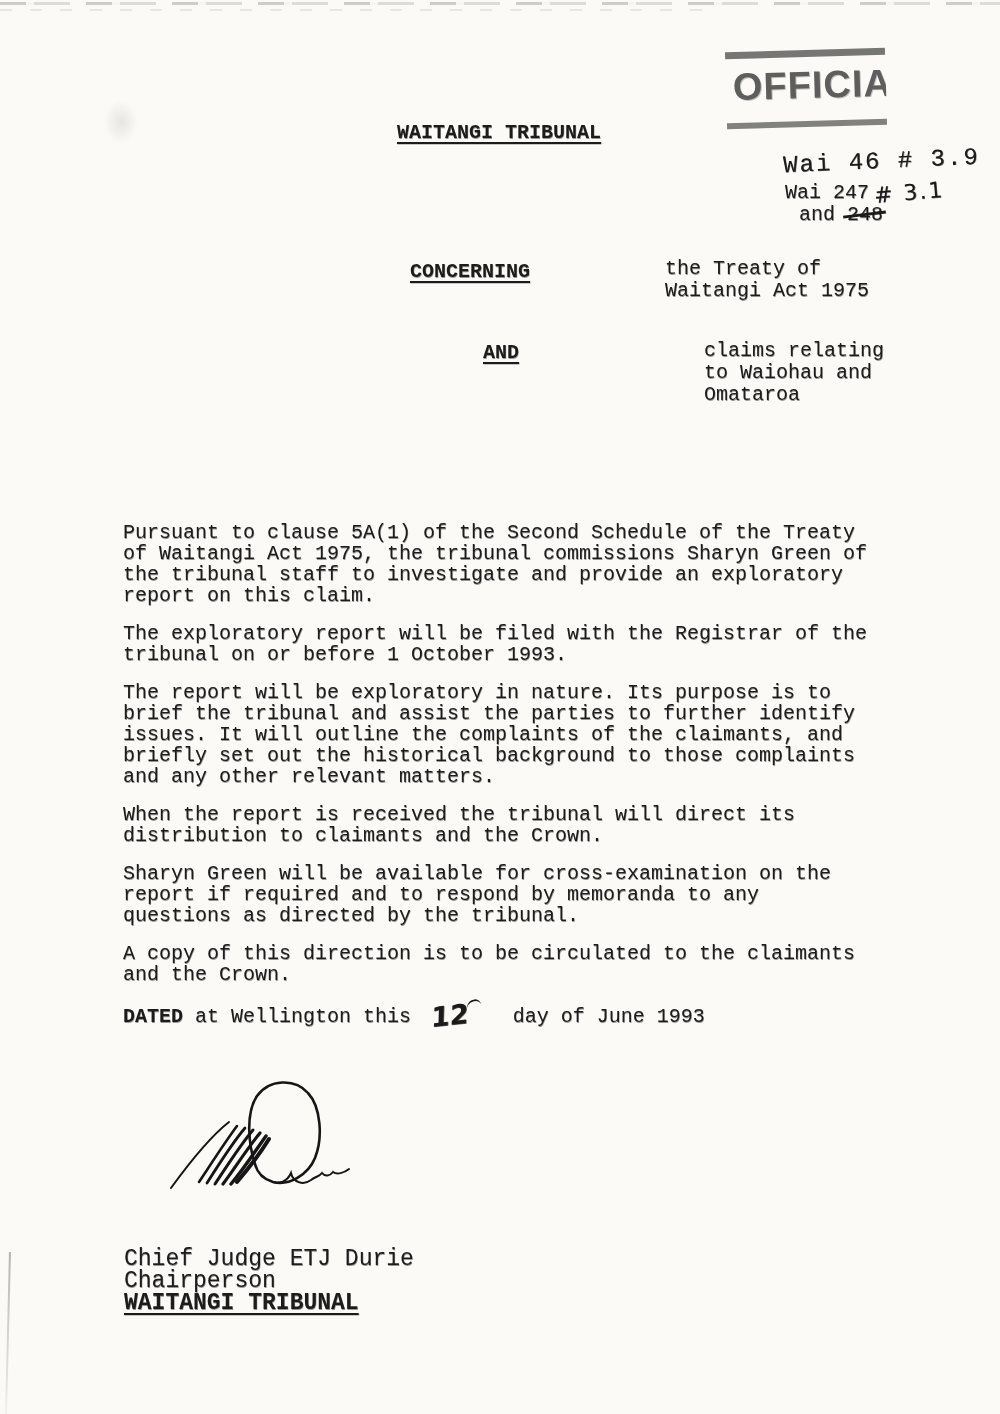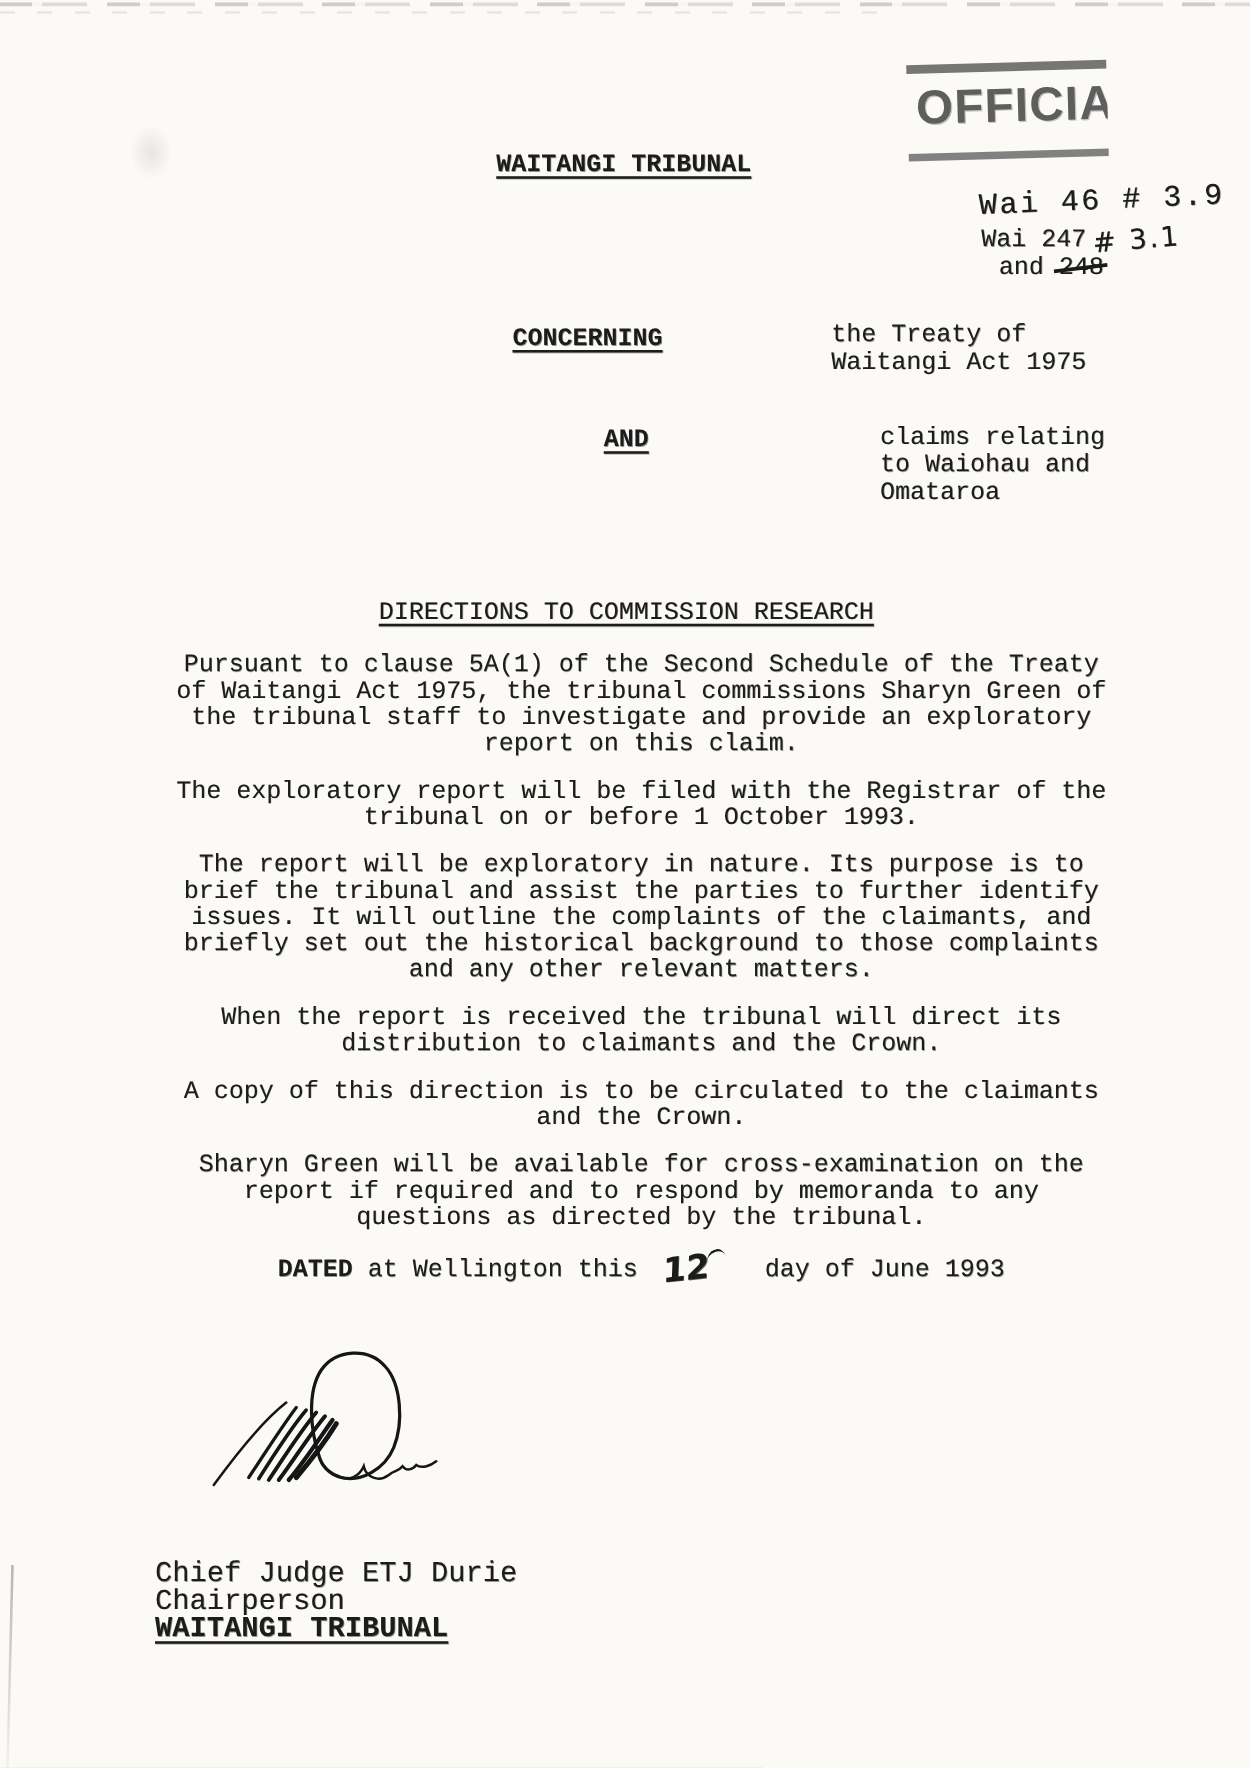--- a/index.html
+++ b/index.html
@@ -95,21 +95,21 @@
   .text-and         { left:704px; top:340px; }
 
   .heading {
     position:absolute; left:303px; top:479px; margin:0;
     font-size:20px; font-weight:normal;
     text-decoration: underline; text-underline-offset:4px; text-decoration-thickness:2px;
   }
 
   
   .doc-body { position:absolute; left:123px; top:522px; width:780px; }
-  .doc-body p { margin:0 0 17px 0; font-size:20px; line-height:21px; white-space:pre-line;text-align:center; }
+  .doc-body p { margin:0 0 17px 0; font-size:20px; line-height:21px; white-space:pre-line; }
   .dated { white-space:normal !important; }
   .b { font-weight:bold; }
   .hw-day {
     display:inline-block; position:relative; top:3px;
     font-size:27px; font-weight:bold;
     transform: rotate(-6deg) skewX(-8deg);
     margin:0 44px 0 20px;
     text-shadow: 0.7px 0.5px 0 rgba(27,27,27,.7);
   }
   .hw-day::after {
@@ -149,41 +149,40 @@
   <div class="ref-line2 tw"><span>and </span><span class="strike">248</span></div>
 
   <div class="recital-label label-concerning tw">CONCERNING</div>
   <div class="recital-text text-concerning tw">the Treaty of
 Waitangi Act 1975</div>
   <div class="recital-label label-and tw">AND</div>
   <div class="recital-text text-and tw">claims relating
 to Waiohau and
 Omataroa</div>
 
-  <h2 class="heading tw">DIRECTIONS TO COMMISSION RESEARCH</h2>
 
   <div class="doc-body tw">
     <p>Pursuant to clause 5A(1) of the Second Schedule of the Treaty
 of Waitangi Act 1975, the tribunal commissions Sharyn Green of
 the tribunal staff to investigate and provide an exploratory
 report on this claim.</p>
     <p>The exploratory report will be filed with the Registrar of the
 tribunal on or before 1 October 1993.</p>
     <p>The report will be exploratory in nature. Its purpose is to
 brief the tribunal and assist the parties to further identify
 issues. It will outline the complaints of the claimants, and
 briefly set out the historical background to those complaints
 and any other relevant matters.</p>
     <p>When the report is received the tribunal will direct its
 distribution to claimants and the Crown.</p>
-    <p>A copy of this direction is to be circulated to the claimants
-and the Crown.</p>
     <p>Sharyn Green will be available for cross-examination on the
 report if required and to respond by memoranda to any
 questions as directed by the tribunal.</p>
+    <p>A copy of this direction is to be circulated to the claimants
+and the Crown.</p>
     <p class="dated"><span class="b">DATED</span><span> at Wellington this</span><span class="hw hw-day">12</span><span>day of June 1993</span></p>
   </div>
 
   <svg class="signature" width="210" height="115" viewBox="0 0 210 115">
     <g fill="none" stroke="#161616" stroke-linecap="round">
       <path d="M6,112 C22,90 46,60 64,46" stroke-width="2"></path>
       <path d="M34,106 C46,88 60,66 72,50" stroke-width="2.6"></path>
       <path d="M42,107 C54,88 68,66 80,52" stroke-width="2.8"></path>
       <path d="M50,108 C62,90 76,68 88,54" stroke-width="3"></path>
       <path d="M58,108 C70,92 84,70 95,57" stroke-width="3.2"></path>

